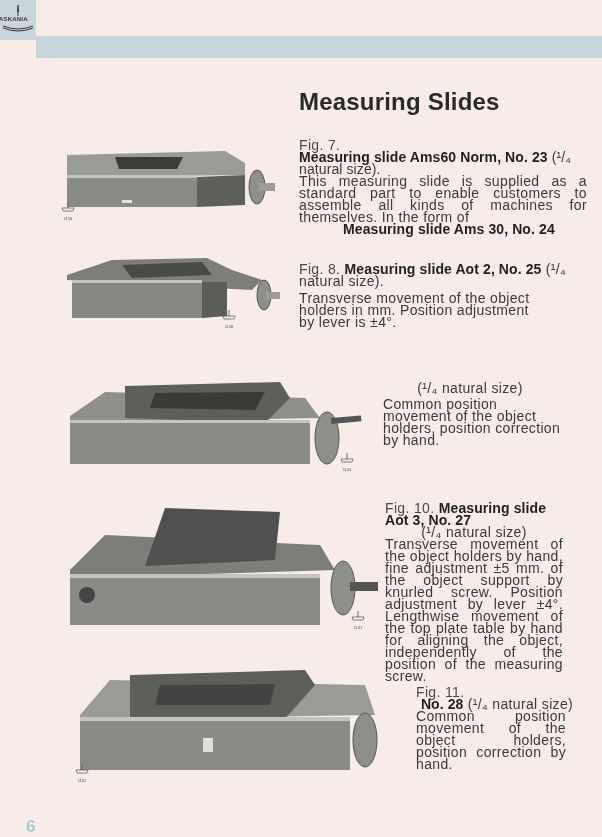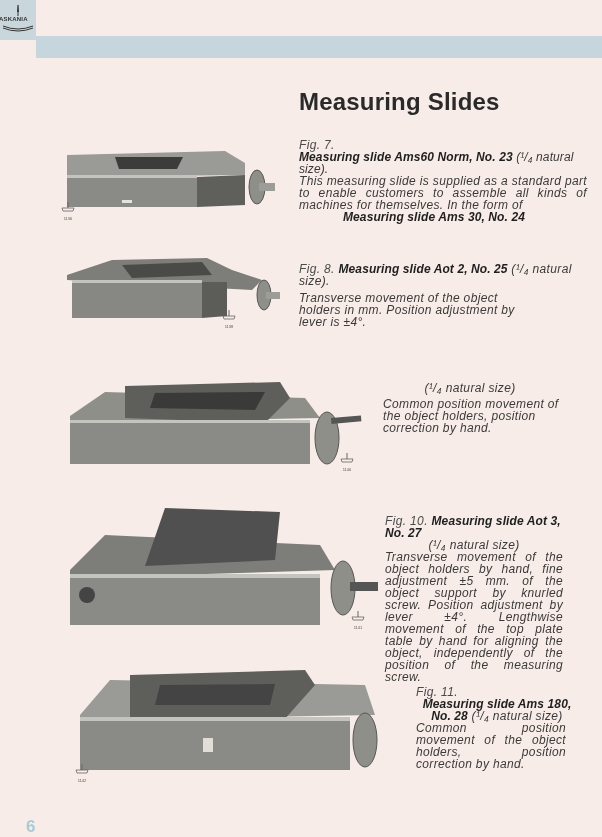--- a/index.html
+++ b/index.html
@@ -20,23 +20,22 @@
   }
   .top-band {
     position: absolute; left: 36px; top: 36px; width: 566px; height: 22px;
     background: #c7d6dc;
   }
   .page-title {
     position: absolute; left: 299px; top: 88px; font-size: 24px; font-weight: bold;
     color: #2a2a2a; letter-spacing: 0.2px;
   }
   .caption {
-    position: absolute; font-size: 12px; line-height: 12px; color: #3a3a3a;
+    position: absolute; font-size: 14px; line-height: 12px; color: #3a3a3a;
     letter-spacing: 0.35px;
-    font-style: italic;
   }
   .caption .fig { color: #4a4a4a; }
   .caption b { color: #1f1f1f; font-weight: bold; letter-spacing: 0.1px; }
   .caption .center { text-align: center; }
   .caption p { margin: 0; }
   .machine {
     position: absolute;
   }
   .mark {
     position: absolute; width: 16px; text-align: center;
@@ -144,21 +143,21 @@
   <rect x="285" y="82" width="28" height="9" fill="#555"></rect>
 </svg>
 <div class="mark" style="left:350px; top:607px;">
   <svg width="14" height="10" viewBox="0 0 14 10">
       <line x1="7" y1="0" x2="7" y2="6" stroke="#666" stroke-width="1"></line>
       <path d="M1 6 L13 6 L12 9 L2 9 Z" fill="none" stroke="#666" stroke-width="0.8"></path>
     </svg>
   <span class="num">1141</span>
 </div>
 
-<div class="caption" style="left:385px; top:515px; width:178px;">
+<div class="caption" style="left:385px; top:502px; width:178px;">
   <p><span class="fig">Fig. 10.</span> <b>Measuring slide Aot 3, No. 27</b></p>
   <p class="center">(¹/₄ natural size)</p>
   <p style="text-align:justify;">Transverse movement of the object holders by hand, fine adjustment ±5 mm. of the object support by knurled screw. Position adjustment by lever ±4°. Lengthwise movement of the top plate table by hand for aligning the object, independently of the position of the measuring screw.</p>
 </div>
 
 <svg class="machine" style="left:75px; top:660px;" width="315" height="115" viewBox="0 0 315 115">
   <polygon points="5,55 35,20 290,25 300,55 5,60" fill="#9a9a96"></polygon>
   <polygon points="55,15 230,10 240,25 200,70 55,65" fill="#5e5e5b"></polygon>
   <polygon points="85,25 200,24 195,45 80,45" fill="#444"></polygon>
   <polygon points="5,60 275,60 275,110 5,110" fill="#8a8a86"></polygon>
@@ -169,18 +168,17 @@
 <div class="mark" style="left:74px; top:760px;">
   <svg width="14" height="10" viewBox="0 0 14 10">
       <line x1="7" y1="0" x2="7" y2="6" stroke="#666" stroke-width="1"></line>
       <path d="M1 6 L13 6 L12 9 L2 9 Z" fill="none" stroke="#666" stroke-width="0.8"></path>
     </svg>
   <span class="num">1142</span>
 </div>
 
 <div class="caption" style="left:416px; top:686px; width:170px;">
   <p><span class="fig">Fig. 11.</span></p>
-  <p class="center" style="padding-right:8px;"><b>Measuring slide Ams 180,</b></p>
   <p class="center" style="margin-bottom:0; padding-right:8px;"><b>No. 28</b> <span>(¹/₄ natural size)</span></p>
   <p style="text-align:justify; width:150px;">Common position movement of the object holders, position correction by hand.</p>
 </div>
 
 <div class="page-number">6</div>
 
 </body></html>

